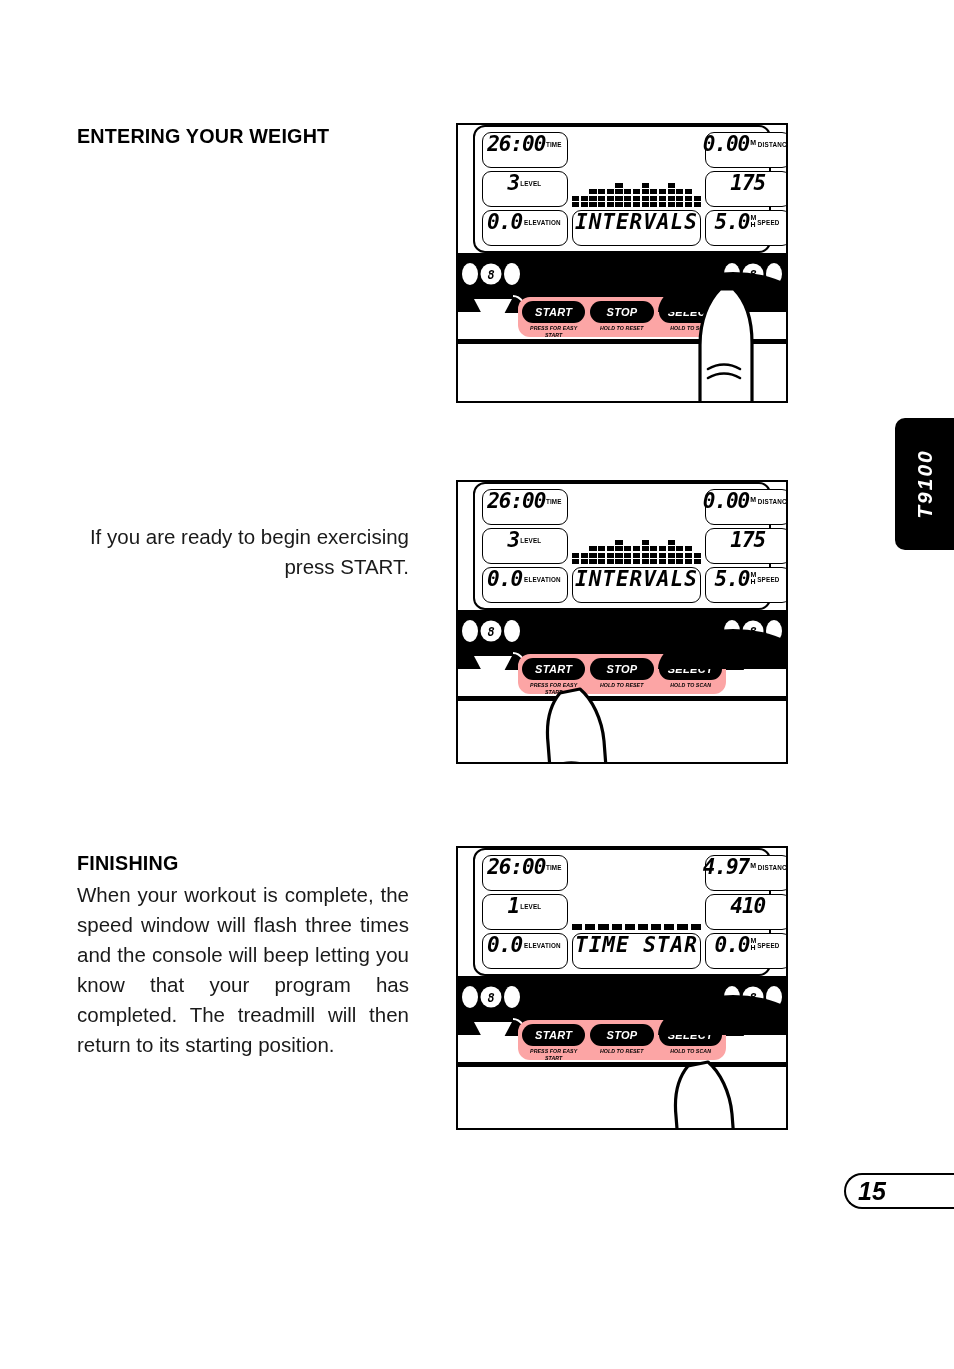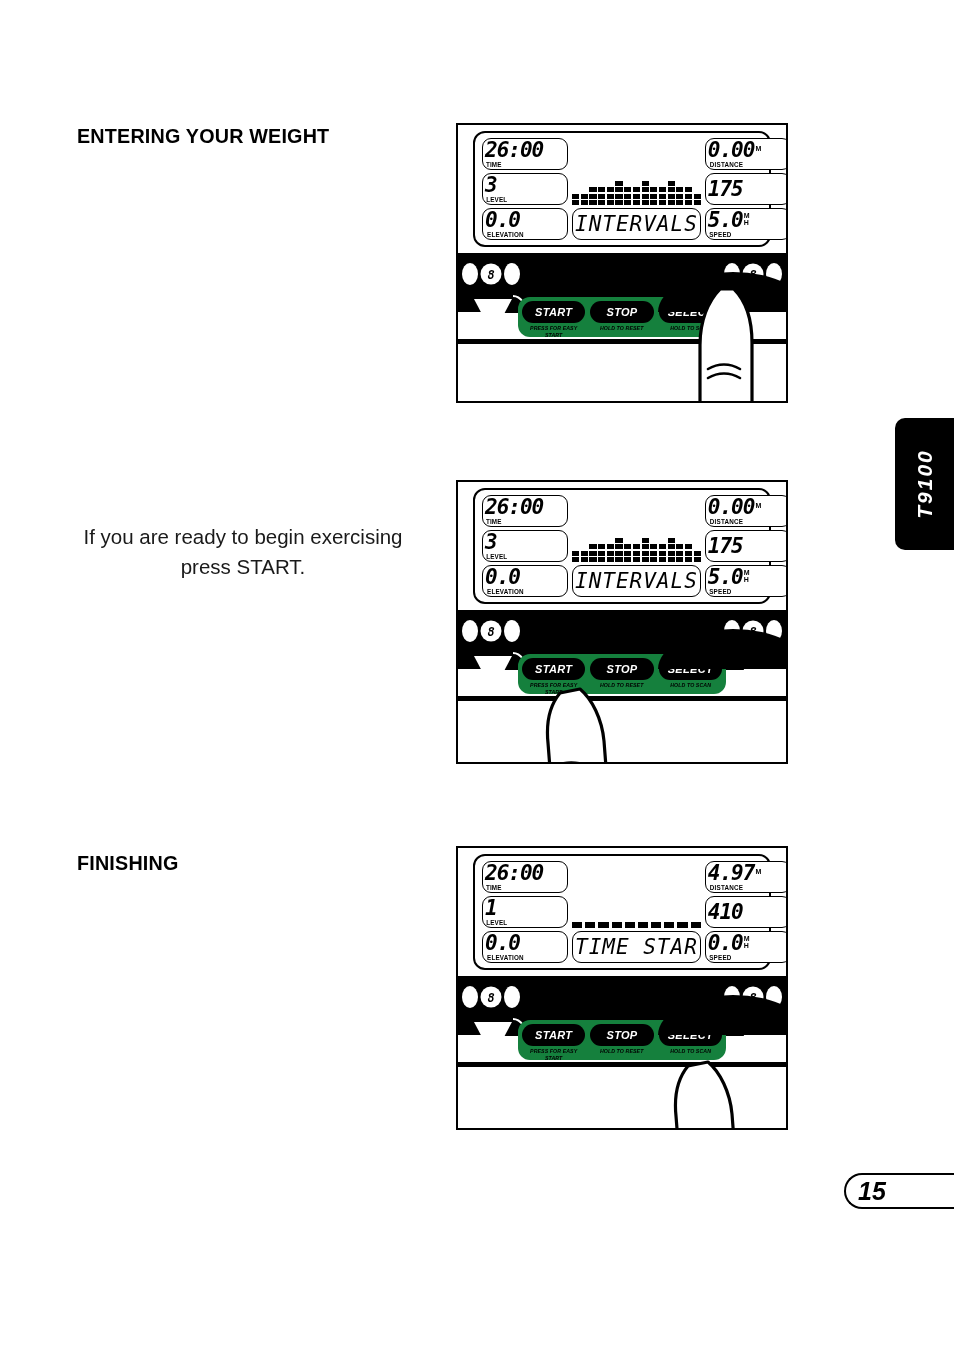--- a/index.html
+++ b/index.html
@@ -29,21 +29,21 @@
   .sec-body {
     font-family: "Liberation Sans", sans-serif;
     font-weight: 300;
     font-size: 20.5px;
     line-height: 30px;
     text-align: justify;
     text-justify: inter-word;
     margin: 0;
     color: #1a1a1a;
   }
-  .sec-body.nojust { text-align: center; }
+  .sec-body.nojust { text-align: right; }
 
   
   .fig {
     position: absolute;
     border: 2.5px solid #000;
     background: #fff;
     overflow: hidden;
   }
 
   
@@ -61,23 +61,23 @@
     grid-template-columns: 86px 1fr 86px;
     grid-template-rows: auto auto auto;
     gap: 3px 4px;
     width: 298px;
   }
   .cell {
     border: 1.6px solid #000;
     border-radius: 9px;
     background:#fff;
     position: relative;
-    display:flex; flex-direction:column;
-    align-items:flex-start; justify-content:center;
-    padding: 1px 2px 0;
+    display:flex; flex-direction:row;
+    align-items:center; justify-content:center;
+    padding: 1px 2px 12px;
   }
   .big {
     font-family: "DejaVu Sans Mono", monospace;
     font-weight: bold;
     font-style: italic;
     font-size: 21px;
     line-height: 21px;
     letter-spacing: -1px;
     white-space: nowrap;
   }
@@ -102,21 +102,21 @@
   .cell-time  { grid-column:1; grid-row:1; }
   .cell-level { grid-column:1; grid-row:2; }
   .cell-dist  { grid-column:3; grid-row:1; }
   .cell-cal   { grid-column:3; grid-row:2; }
   .cell-speed { grid-column:3; grid-row:3; }
   .cell-msg   { grid-column:2; grid-row:3; }
   .graph-area { grid-column:2; grid-row:1 / span 2; position:relative; }
 
   .msgtext {
     font-family:"DejaVu Sans Mono", monospace;
-    font-weight:normal; font-style:italic;
+    font-weight:bold; font-style:italic;
     font-size:21px; line-height:21px; letter-spacing:1px;
     white-space:nowrap;
   }
 
   
   .bars { position:absolute; left:0; right:0; bottom:0; display:flex; gap:1.5px; justify-content:center; align-items:flex-end; }
   .bcol { width:9px; display:flex; flex-direction:column; justify-content:flex-end; gap:1.5px; }
   .bseg { width:100%; height:5px; background:#000; }
   .dashrow { position:absolute; left:0; right:0; bottom:0; display:flex; gap:3px; justify-content:center; }
   .dash { width:11px; height:6px; background:#000; }
@@ -142,21 +142,21 @@
     width:21px; height:21px; border-radius:50%; background:#fff;
     display:flex; align-items:center; justify-content:center;
     font-family:"DejaVu Sans Mono", monospace; font-weight:bold; font-style:italic;
     font-size:12px; color:#000;
   }
   .spk-lobe { position:absolute; top:50%; transform:translateY(-50%); width:16px; height:22px; background:#fff; border-radius:50%; }
   .spk-lobe.a { left:-2px; } .spk-lobe.b { right:-2px; }
 
   .btnbar {
     position:absolute; left:50%; transform:translateX(-50%);
-    top:44px; width:208px; height:40px; background:#15803d;
+    top:44px; width:208px; height:40px; background:#fca5a5;
     border-radius:12px;
   }
   .btns { position:absolute; left:4px; right:4px; top:4px; display:flex; gap:5px; }
   .key {
     flex:1; height:22px; background:#000; border-radius:11px;
     display:flex; align-items:center; justify-content:center;
     font-family:"Liberation Sans", sans-serif; font-weight:bold;
     font-style:italic; font-size:11px; color:#fff; letter-spacing:0.3px;
   }
   .sublbls { position:absolute; left:4px; right:4px; top:28px; display:flex; gap:5px; }
@@ -223,20 +223,21 @@
 <div class="text-col" style="top:124px;">
   <h2 class="sec-head">ENTERING YOUR WEIGHT</h2>
 </div>
 
 <div class="text-col" style="top:522px;">
   <p class="sec-body nojust">If you are ready to begin exercising press START.</p>
 </div>
 
 <div class="text-col" style="top:851px;">
   <h2 class="sec-head">FINISHING</h2>
+  <p class="sec-body">When your workout is complete, the speed window will flash three times and the console will beep letting you know that your program has completed. The treadmill will then return to its starting position.</p>
 </div>
 
 <div class="fig" id="fig0" style="left:456px; top:123px; width:332px; height:280px;">
     <div class="lcd-wrap" style="height: 128px;">
       <div class="lcd">
         <div class="cell cell-time">
           <div class="big">26:00</div>
           <div class="lbl">TIME</div>
         </div>
         <div class="cell cell-level">

